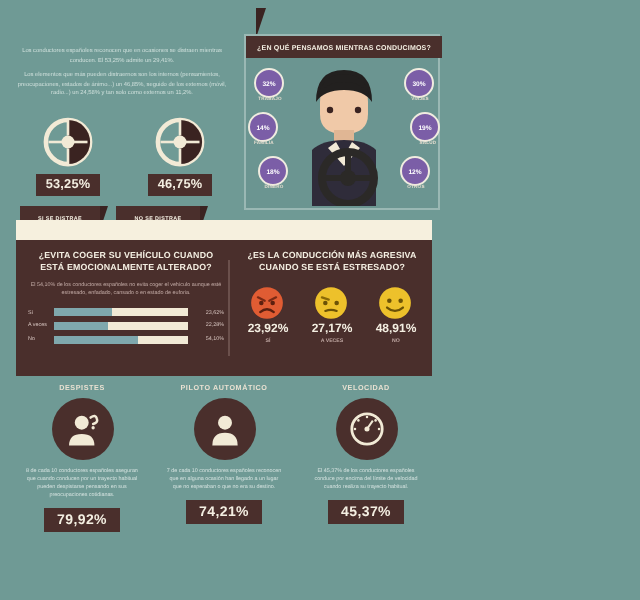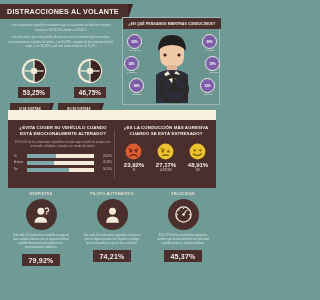--- a/index.html
+++ b/index.html
@@ -170,23 +170,20 @@
     margin-top:4px; background:#4a2f2c; color:#f4efe2;
     font-size:7px; font-weight:bold; padding:2.5px 7px 2px;
     letter-spacing:0.2px;
   }
 </style>
 </head>
 <body>
 
 <div class="page">
 
-  <div class="titlebar">
-    <span class="t">DISTRACCIONES AL VOLANTE</span>
-  </div>
   <div class="title-fold"></div>
 
   <div class="lead">
     <p>Los conductores españoles reconocen que en ocasiones se distraen mientras conducen. El 53,25% admite un 29,41%.</p>
     <p>Los elementos que más pueden distraernos son los internos (pensamientos, preocupaciones, estados de ánimo...) un 46,85%, seguido de los externos (móvil, radio...) un 24,58% y tan solo como externos un 11,2%.</p>
   </div>
 
   <div class="wheels">
     <div class="wheelstat">
       <svg class="wheel-ic" viewBox="0 0 40 40">

